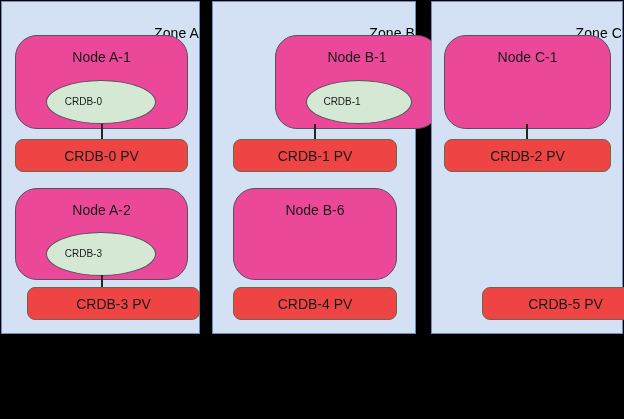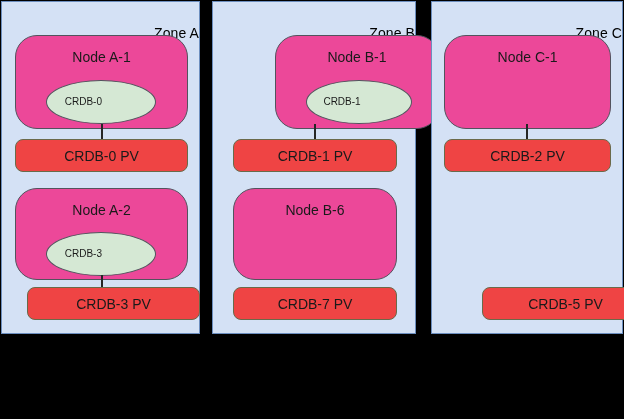--- a/index.html
+++ b/index.html
@@ -154,21 +154,21 @@
     </div>
     <div class="connector" style="left:101px; top:122px; height:16px;"></div>
     <div class="pv" style="left:20px; top:137px; width:164px; height:33px;">
       <span class="pv-label">CRDB-1 PV</span>
     </div>
 
     <div class="node" style="left:20px; top:186px; width:164px; height:92px;">
       <div class="node-title">Node B-6</div>
     </div>
     <div class="pv" style="left:20px; top:285px; width:164px; height:33px;">
-      <span class="pv-label">CRDB-7 PV</span>
+      <span class="pv-label">CRDB-4 PV</span>
     </div>
   </div>
 
   <div class="zone" style="left:431px; top:1px; width:192px; height:333px;">
     <div class="zone-title">Zone C</div>
 
     <div class="node" style="left:12px; top:33px; width:167px; height:94px;">
       <div class="node-title">Node C-1</div>
     </div>
     <div class="connector" style="left:94px; top:122px; height:16px;"></div>

